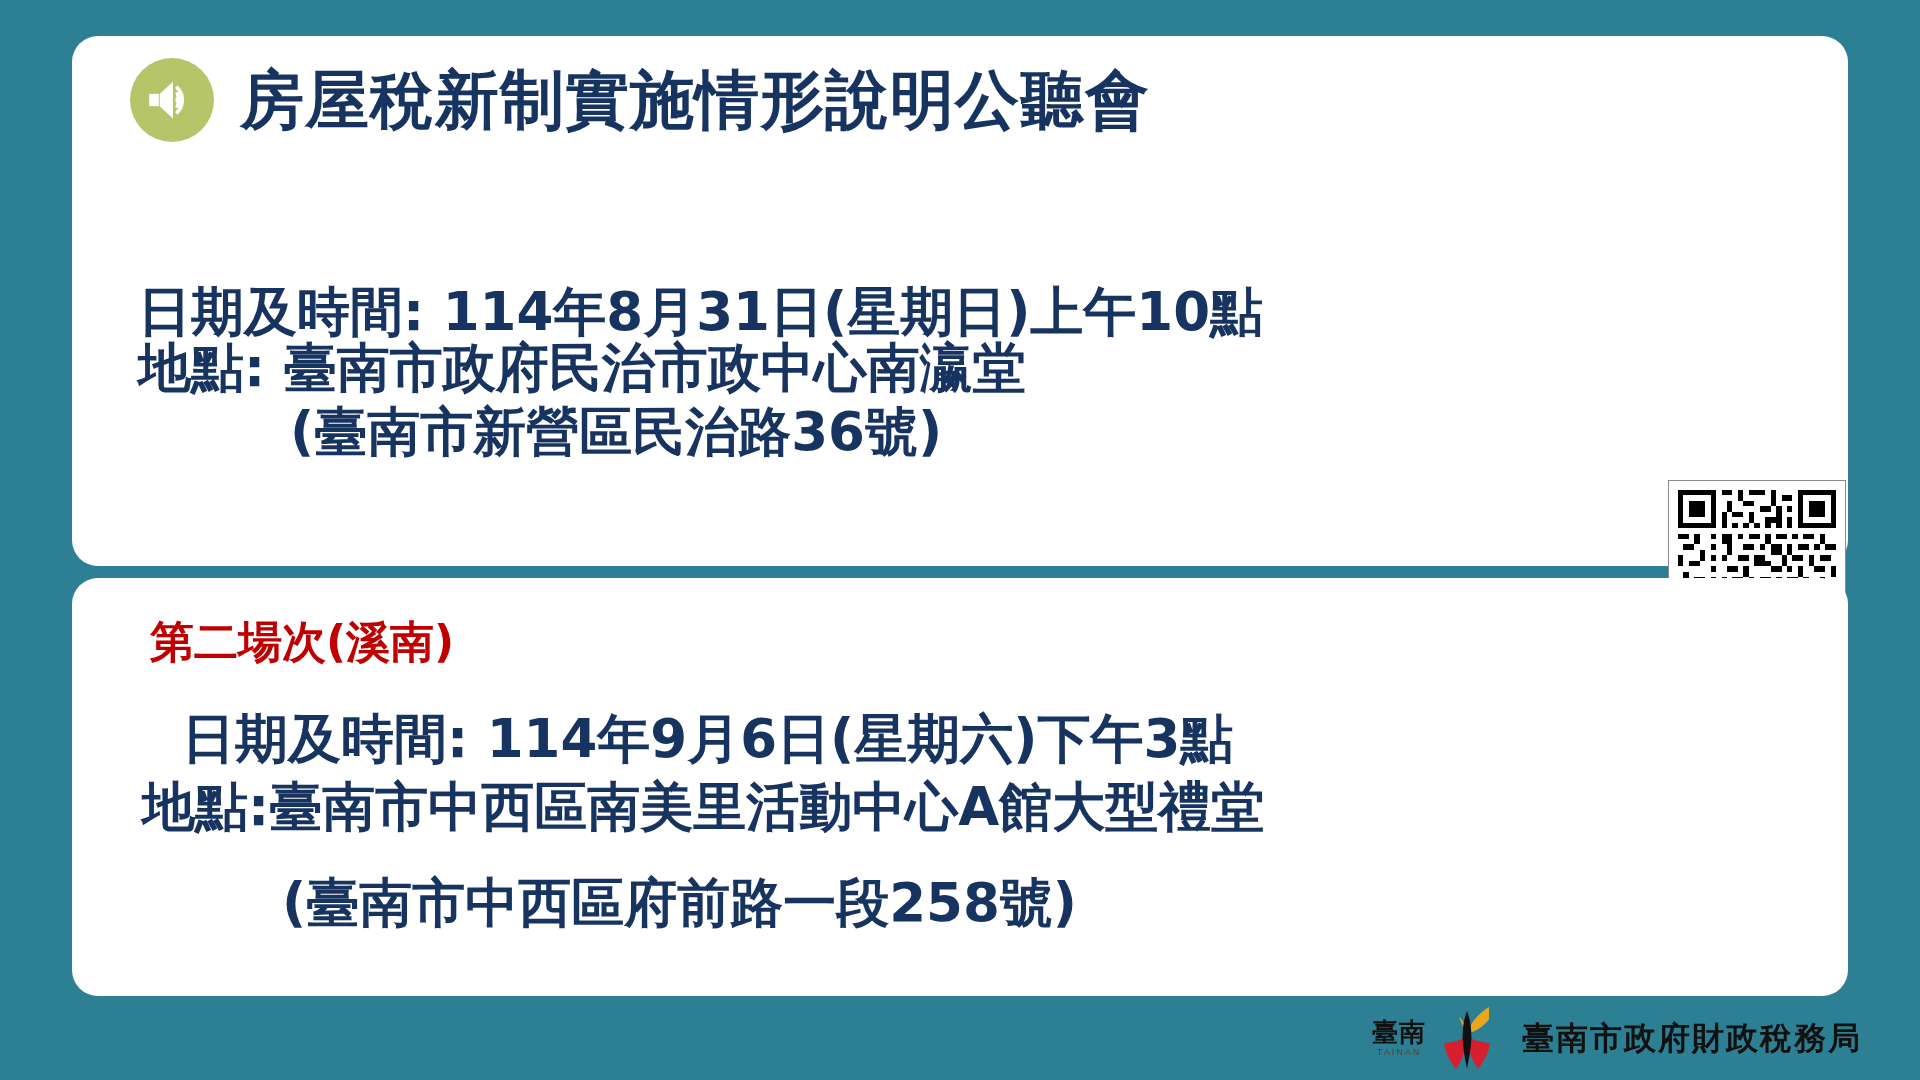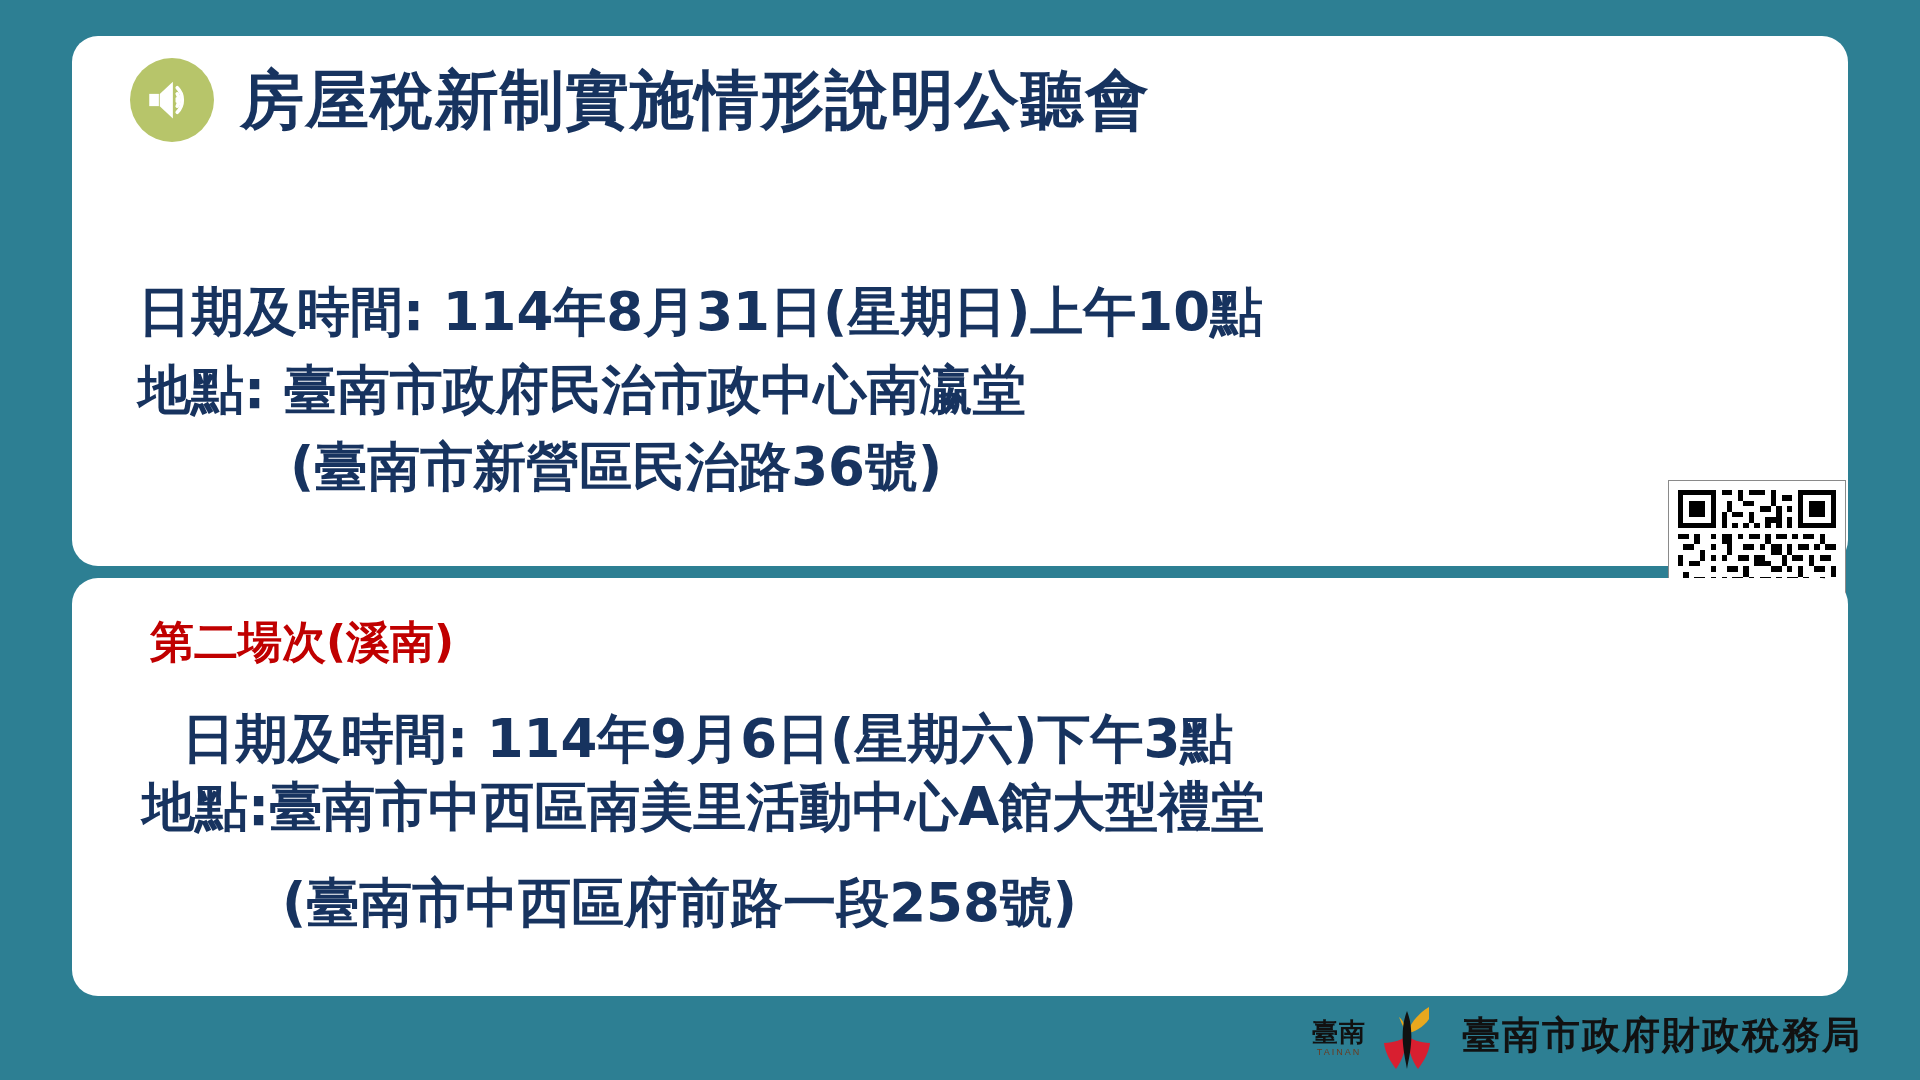--- a/index.html
+++ b/index.html
@@ -50,22 +50,22 @@
   .body-line{
     position:absolute;
     color:#17335f;font-weight:bold;font-size:53px;
     white-space:nowrap;line-height:1;
     font-family:"DejaVu Sans","Liberation Sans",sans-serif;
   }
 
   
   #s1-label{left:138px;top:190px;}
   #s1-date {left:138px;top:285px;}
-  #s1-place{left:138px;top:363px;}
-  #s1-addr {left:290px;top:440px;}
+  #s1-place{left:138px;top:341px;}
+  #s1-addr {left:290px;top:405px;}
 
   
   #s2-label{left:150px;top:620px;}
   #s2-date {left:142px;top:712px;margin-left:40px;}
   #s2-place{left:142px;top:780px;}
   #s2-addr {left:282px;top:848px;margin-top:28px;}
 
   
   .qr-box{
     position:absolute;left:1668px;top:480px;
@@ -89,23 +89,23 @@
   .seal-cn{
     font-size:26px;color:#111;font-weight:bold;letter-spacing:1px;
     font-family:"DejaVu Serif","Liberation Serif",serif;
   }
   .seal-en{
     font-size:9px;color:#6b3a1f;letter-spacing:2px;margin-top:3px;
     font-family:"Liberation Sans",sans-serif;
   }
   .butterfly{flex:none;}
   .footer-text{
-    font-size:38px;font-weight:bold;color:#111111;letter-spacing:2px;
+    font-size:32px;font-weight:bold;color:#111111;letter-spacing:2px;
     white-space:nowrap;line-height:1;
-    font-family:Liberation Mono, monospace;
+    font-family:Liberation Sans, sans-serif;
   }
 </style>
 </head>
 <body>
 
 <div class="stage">
 
   <div class="card" id="card1"></div>
 
   <div class="header-row">

